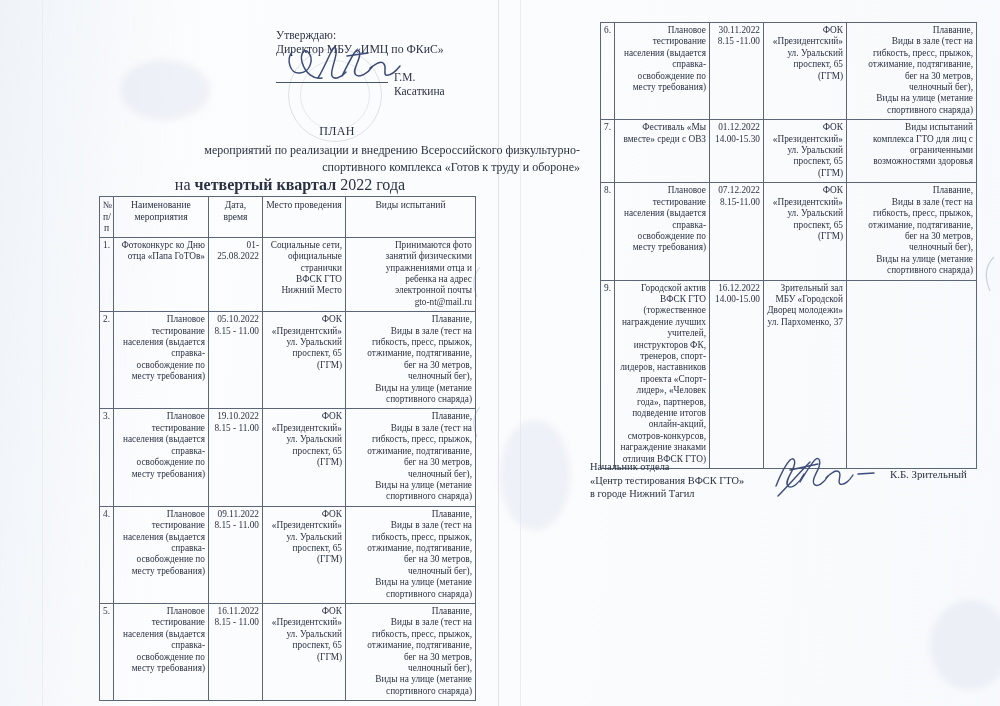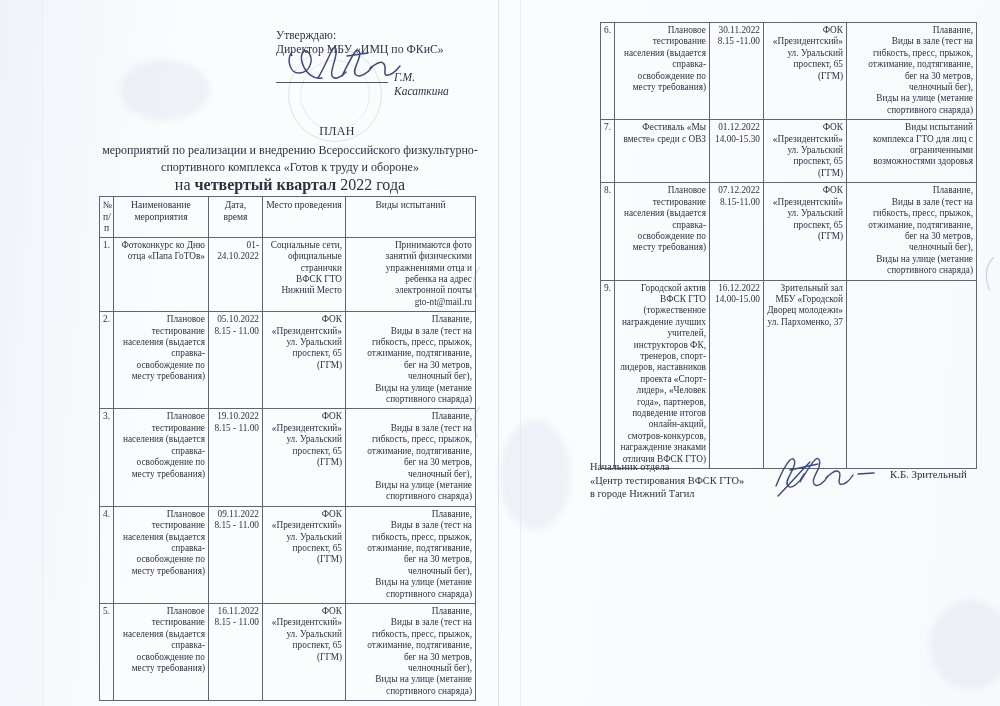--- a/index.html
+++ b/index.html
@@ -50,21 +50,20 @@
     top: 28px;
     font-size: 11.5px;
     line-height: 14px;
     color: #2c3345;
   }
   .approve-block .l2 { font-size: 11.8px; }
   .sig-line-wrap {
     position: relative;
     margin-top: 13px;
     height: 16px;
-    font-style: italic;
   }
   .sig-rule {
     position: absolute;
     left: 0;
     top: 13px;
     width: 112px;
     height: 1px;
     background: #4a5468;
   }
   .sig-name {
@@ -97,21 +96,21 @@
     width: 580px;
     text-align: center;
     font-size: 12px;
     letter-spacing: 0.4px;
     padding-left: 47px;
   }
   .doc-sub {
     position: absolute;
     left: 0;
     width: 580px;
-    text-align: center;
+    text-align: right;
     font-size: 12px;
     line-height: 16.5px;
   }
   .doc-quarter {
     position: absolute;
     left: 0;
     width: 580px;
     text-align: center;
     font-size: 16px;
   }
@@ -254,21 +253,21 @@
           <th class="cellpre">Место проведения</th>
           <th class="cellpre">Виды испытаний</th>
         </tr>
       </thead>
       <tbody>
           <tr>
             <td class="cellpre num">1.</td>
             <td class="cellpre">Фотоконкурс ко Дню
 отца «Папа ГоТОв»</td>
             <td class="cellpre">01-
-24.10.2022</td>
+25.08.2022</td>
             <td class="cellpre">Социальные сети,
 официальные
 странички
 ВФСК ГТО
 Нижний Место</td>
             <td class="cellpre">Принимаются фото
 занятий физическими
 упражнениями отца и
 ребенка на адрес
 электронной почты

